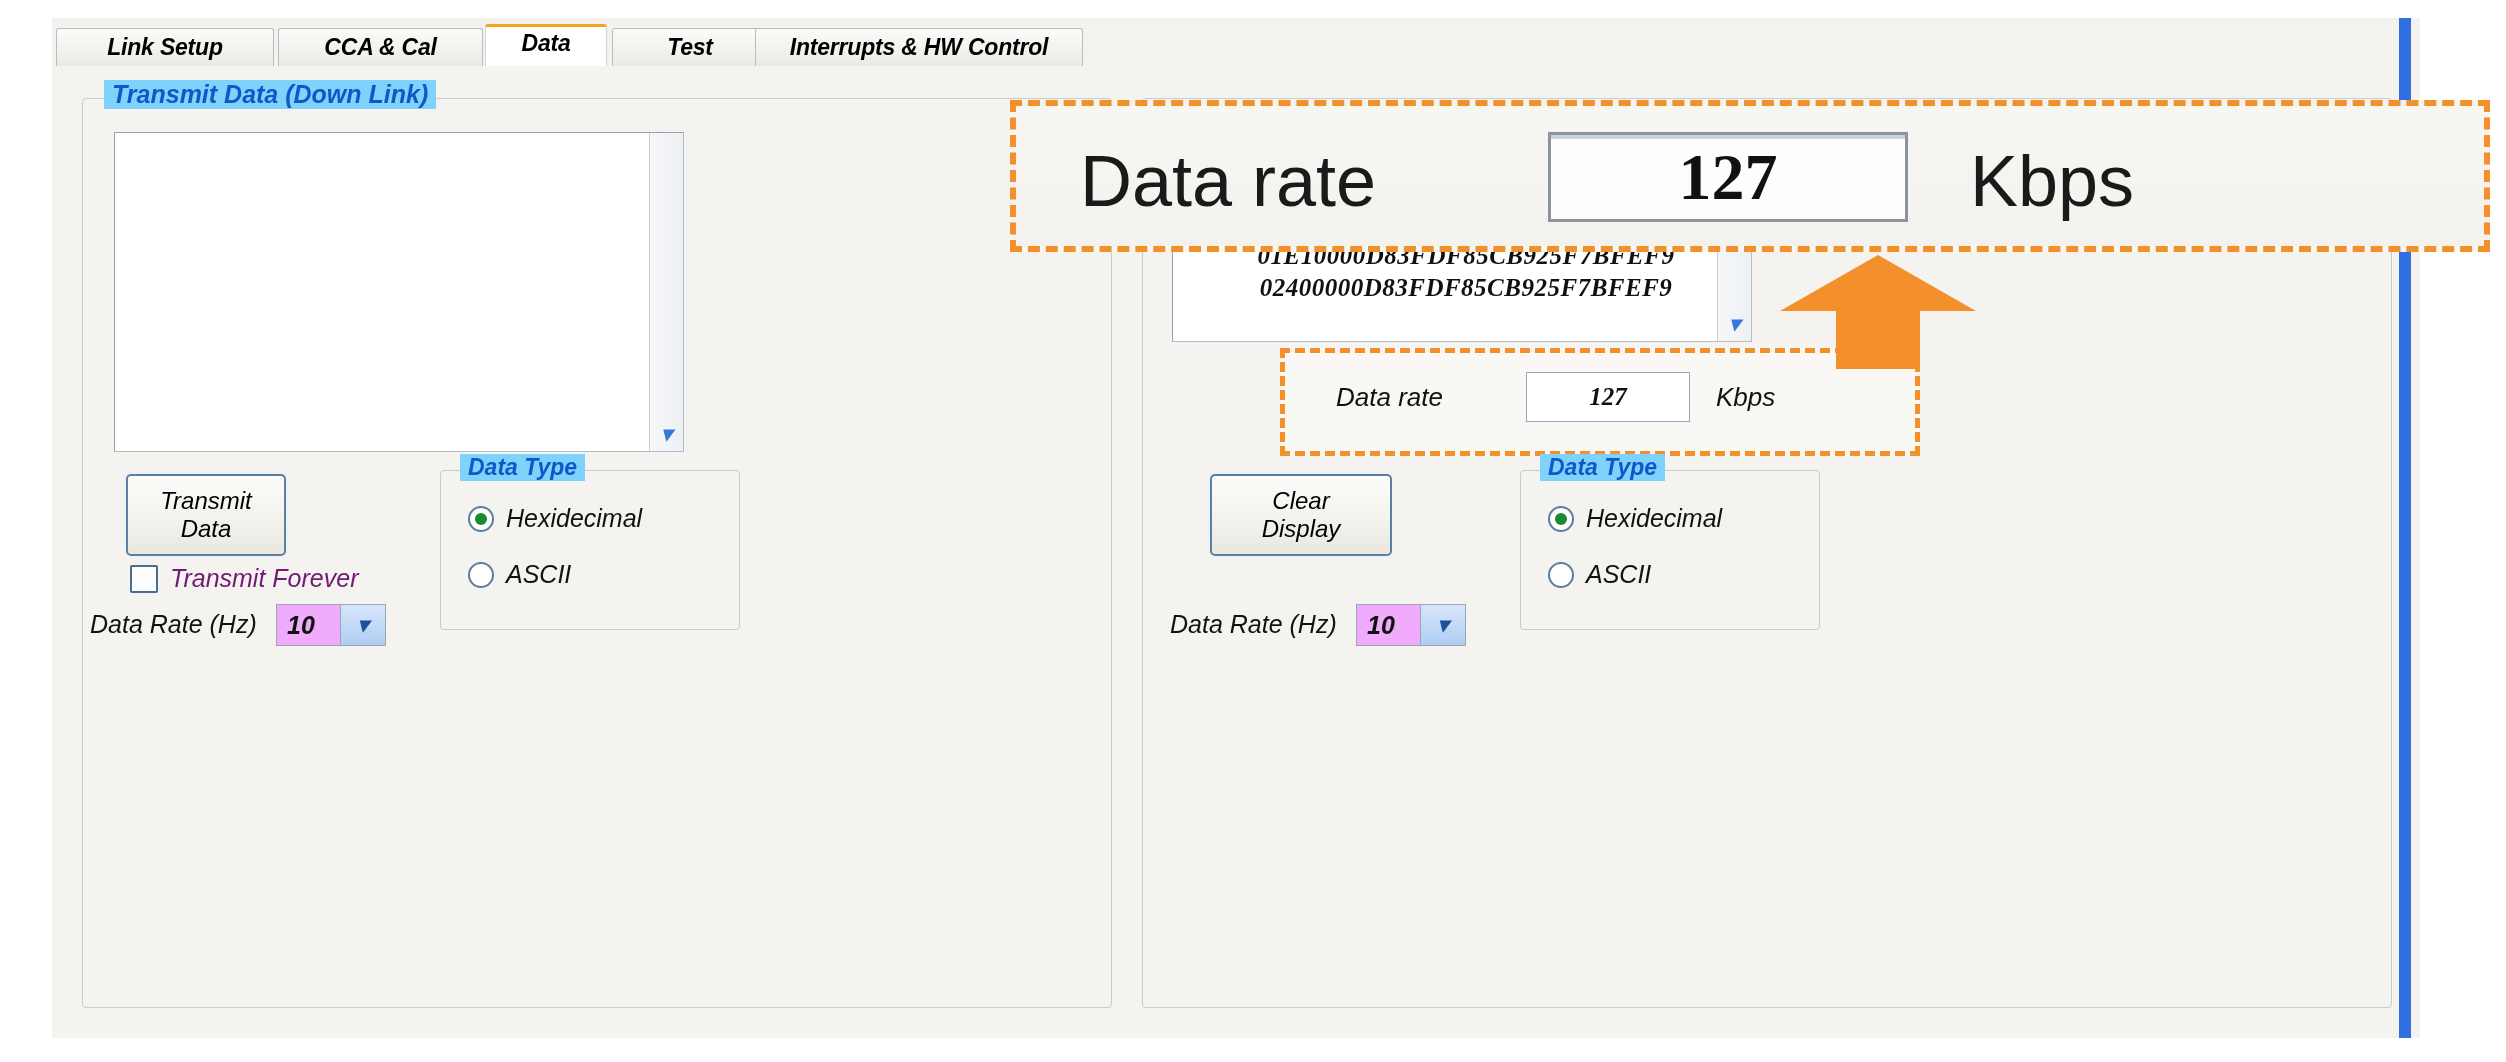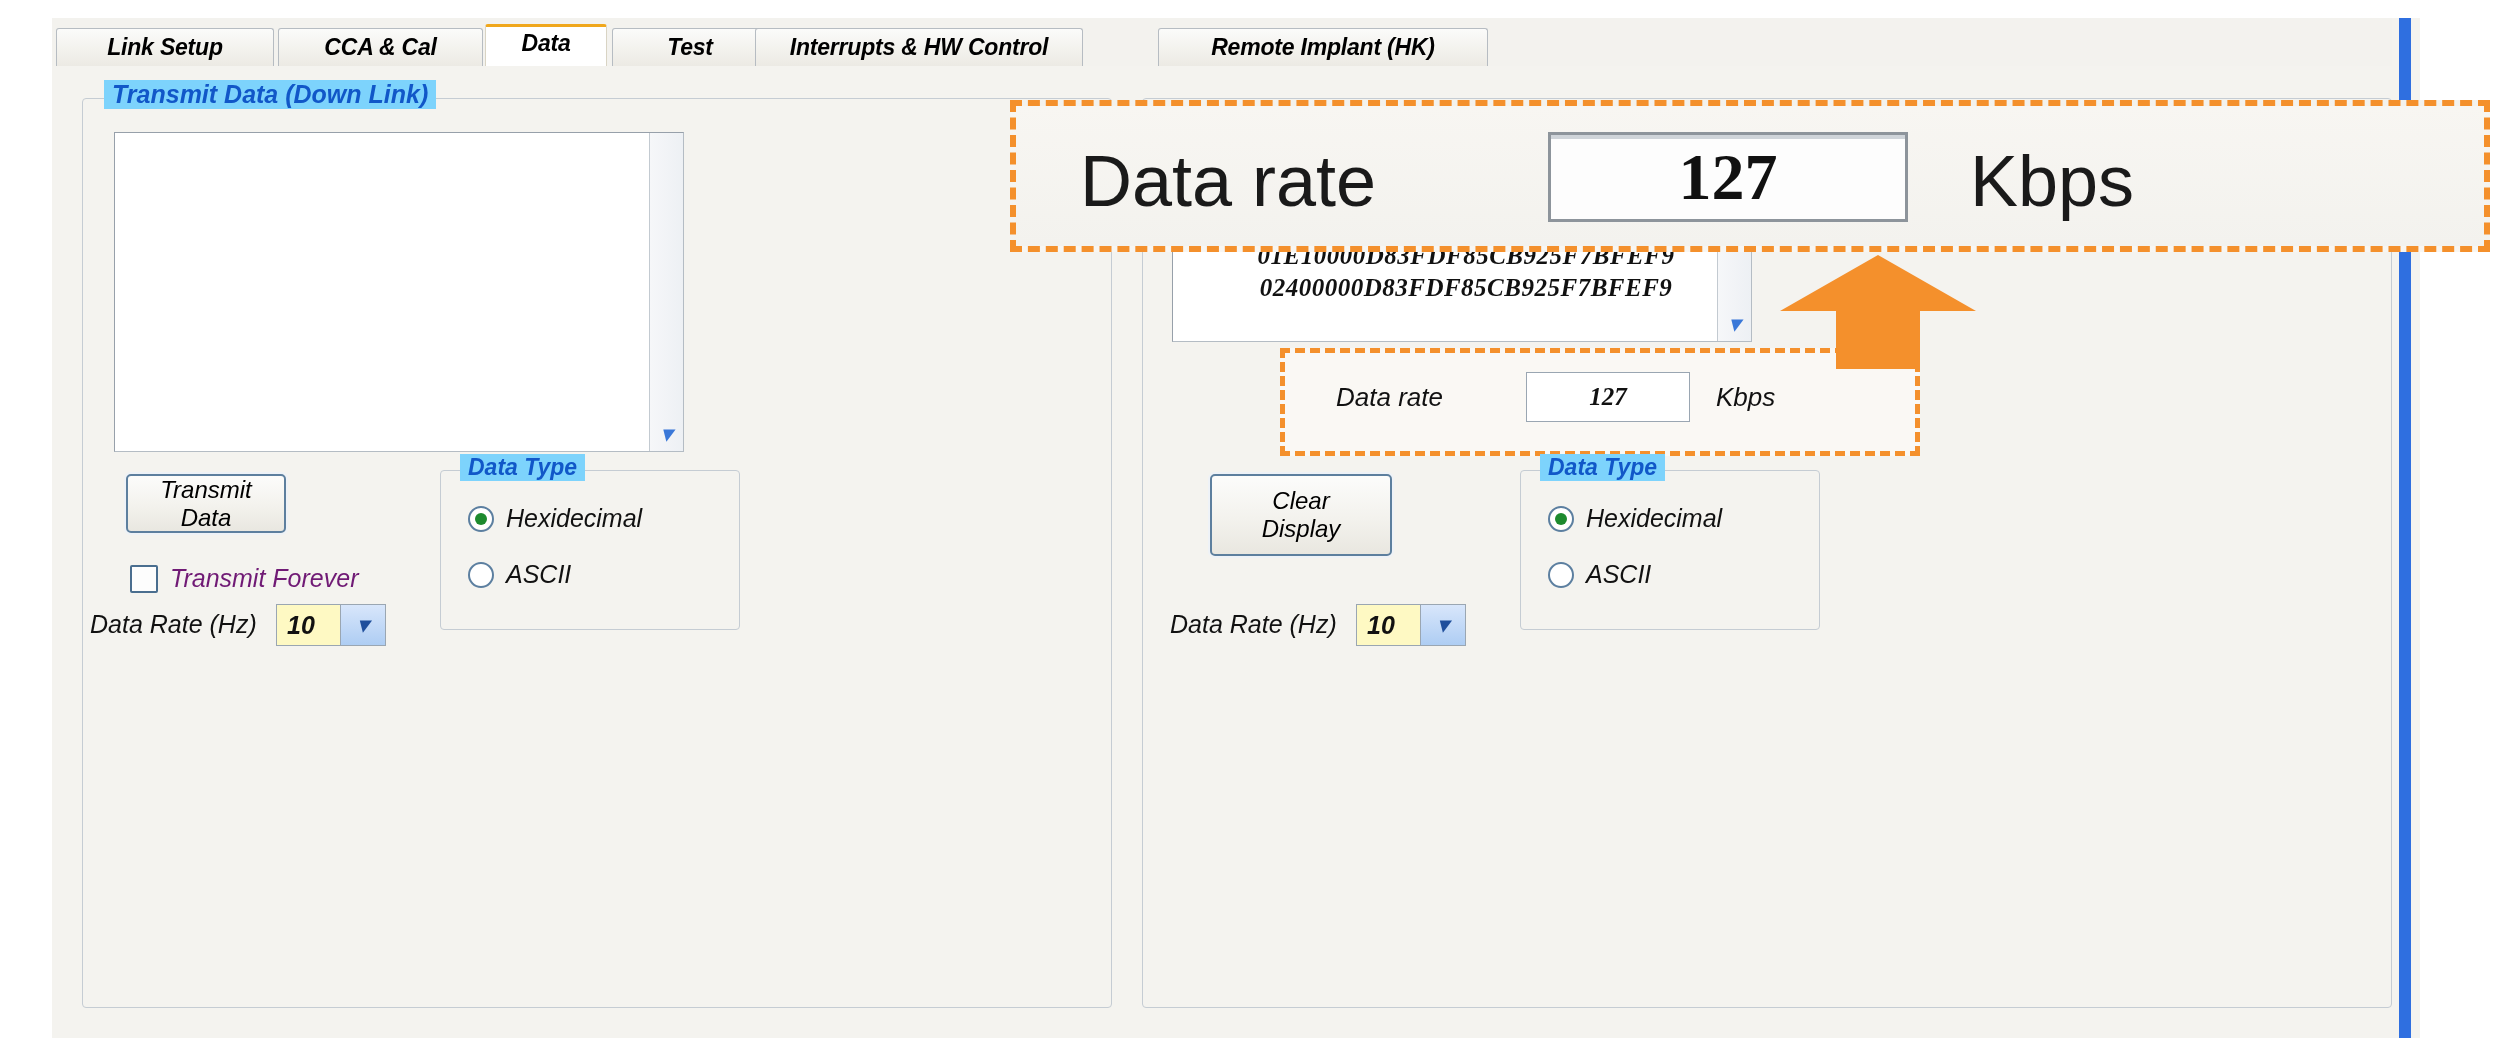--- a/index.html
+++ b/index.html
@@ -154,21 +154,21 @@
 
   
   .label{
     position:absolute;font-size:25px;color:#111;white-space:nowrap;
     font-family:"Liberation Sans", sans-serif;
   }
 
   
   .combo{
     position:absolute;box-sizing:border-box;
-    border:1px solid #9aa6b2;background:#fef9c3;
+    border:1px solid #9aa6b2;background:#f0abfc;
     display:flex;align-items:center;
   }
   .combo .value{
     flex:1;padding-left:10px;font-size:25px;font-weight:bold;color:#111;
   }
   .combo .drop{
     width:44px;align-self:stretch;
     background:linear-gradient(to bottom,#d8e6fb,#aecdf3);
     border-left:1px solid #9aa6b2;
     display:flex;align-items:center;justify-content:center;
@@ -233,33 +233,32 @@
 
 <div id="window-edge-left"></div>
 <div id="app-window">
 
   <div id="tabstrip" style="left:0;top:0;">
     <div class="tab" style="left:4px;width:218px;">Link Setup</div>
     <div class="tab" style="left:226px;width:205px;">CCA &amp; Cal</div>
     <div class="tab selected" style="left:433px;width:122px;">Data</div>
     <div class="tab" style="left:560px;width:156px;">Test</div>
     <div class="tab" style="left:703px;width:328px;">Interrupts &amp; HW Control</div>
-    <div class="tab" style="left:1106px;width:330px;">Remote Implant (HK)</div>
   </div>
 
   <div class="groupbox" style="left:30px;top:80px;width:1030px;height:910px;"></div>
   <div class="groupbox-title" style="left:52px;top:62px;">Transmit Data (Down Link)</div>
 
   <div class="textbox-big" style="left:62px;top:114px;width:570px;height:320px;">
     <div class="vscroll">
       <div class="arrow-down">▾</div>
     </div>
   </div>
 
-  <div class="btn" style="left:74px;top:456px;width:160px;height:59px;flex-direction:column;">
+  <div class="btn" style="left:74px;top:456px;width:160px;height:82px;flex-direction:column;">
     <span>Transmit</span>
     <span>Data</span>
   </div>
 
   <div class="checkbox-row" style="left:78px;top:546px;">
     <div class="checkbox-box"></div>
     <div class="checkbox-label">Transmit Forever</div>
   </div>
 
   <div class="label" style="left:38px;top:592px;">Data Rate (Hz)</div>

